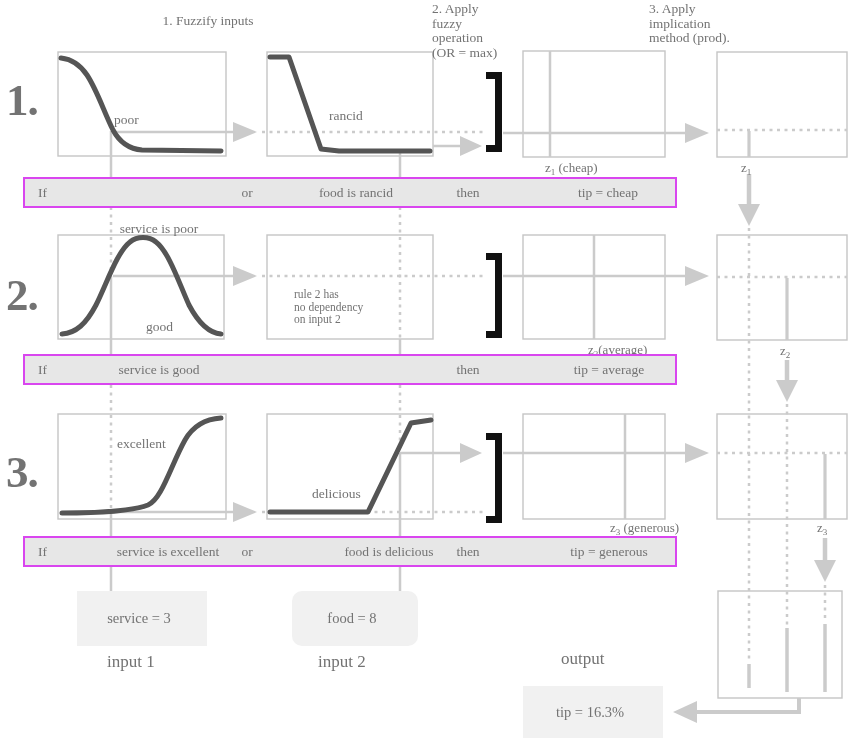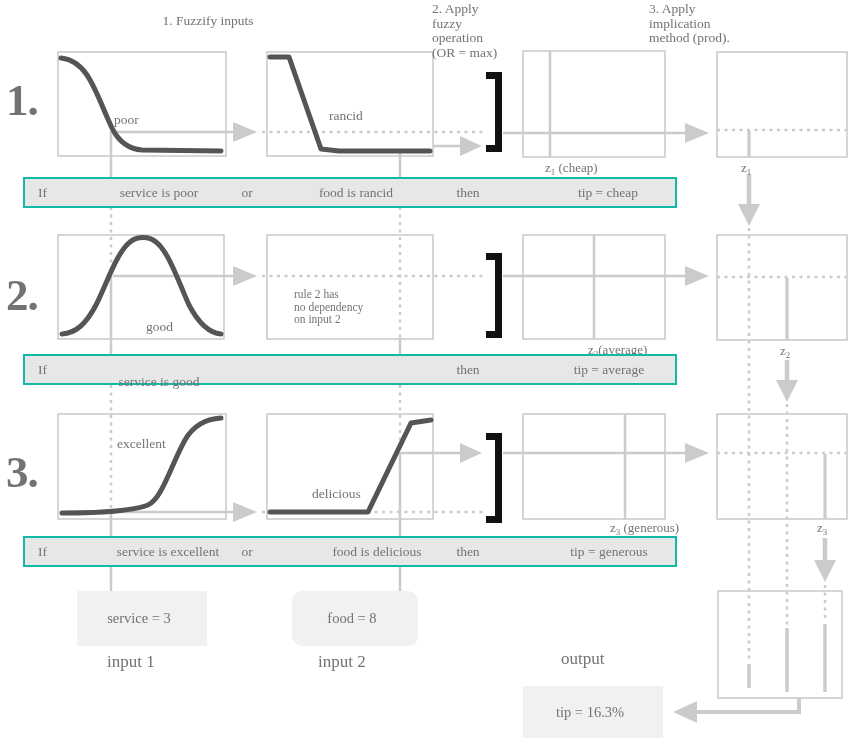--- a/index.html
+++ b/index.html
@@ -4,21 +4,21 @@
 <style>
   html,body{margin:0;padding:0;background:#fff;}
   .stage{position:relative;width:849px;height:743px;background:#ffffff;
          font-family:Liberation Serif, serif;color:#737373;overflow:hidden;}
   .abs{position:absolute;}
   .txt{font-size:13.5px;white-space:nowrap;}
   .hdr{font-size:13.5px;line-height:14.5px;white-space:nowrap;}
   .hdr div{white-space:nowrap;}
   .rownum{font-size:45px;font-weight:800;letter-spacing:-1px;line-height:1;}
   .bar{position:absolute;left:23px;width:654px;height:31px;background:#e7e7e7;
-       border:2px solid #14b8a6;box-sizing:border-box;}
+       border:2px solid #d946ef;box-sizing:border-box;}
   .bar span{position:absolute;top:0;height:27px;line-height:27px;font-size:13.5px;
             text-align:center;white-space:nowrap;}
   .vbox{position:absolute;background:#f1f1f1;text-align:center;
         font-size:14.5px;box-sizing:border-box;padding-right:6px;}
   .iolab{position:absolute;font-size:17px;white-space:nowrap;}
   .note{font-size:11.5px;line-height:12.5px;}
   sub.zs{font-size:9px;vertical-align:-3px;}
   .zlab{font-size:13px;white-space:nowrap;}
   svg{position:absolute;left:0;top:0;}
 </style>
@@ -177,37 +177,37 @@
   </div>
   <div class="abs zlab" style="left:780px;top:343px;">
     <span>z</span><sub class="zs">2</sub>
   </div>
   <div class="abs zlab" style="left:817px;top:520px;">
     <span>z</span><sub class="zs">3</sub>
   </div>
 
   <div class="bar" style="top:177px;">
     <span style="left:13px;">If</span>
-    <span style="left:64px;width:140px;">service is poor</span>
+    <span style="left:64px;width:140px;margin-top:36px;">service is poor</span>
     <span style="left:200px;width:44px;">or</span>
     <span style="left:271px;width:120px;">food is rancid</span>
     <span style="left:403px;width:80px;">then</span>
     <span style="left:523px;width:120px;">tip = cheap</span>
   </div>
   <div class="bar" style="top:354px;">
     <span style="left:13px;">If</span>
-    <span style="left:64px;width:140px;margin-top:12px;">service is good</span>
+    <span style="left:64px;width:140px;">service is good</span>
     <span style="left:403px;width:80px;">then</span>
     <span style="left:524px;width:120px;">tip = average</span>
   </div>
   <div class="bar" style="top:536px;">
     <span style="left:13px;">If</span>
     <span style="left:73px;width:140px;">service is excellent</span>
     <span style="left:200px;width:44px;">or</span>
-    <span style="left:292px;width:120px;">food is delicious</span>
+    <span style="left:304px;width:120px;">food is delicious</span>
     <span style="left:403px;width:80px;">then</span>
     <span style="left:524px;width:120px;">tip = generous</span>
   </div>
 
   <div class="vbox" style="left:77px;top:591px;width:130px;height:55px;line-height:55px;">service = 3</div>
   <div class="vbox" style="left:292px;top:591px;width:126px;height:55px;line-height:55px;border-radius:10px;">food = 8</div>
   <div class="vbox" style="left:523px;top:686px;width:140px;height:52px;line-height:52px;">tip = 16.3%</div>
 
   <div class="iolab" style="left:107px;top:652px;">input 1</div>
   <div class="iolab" style="left:318px;top:652px;">input 2</div>

